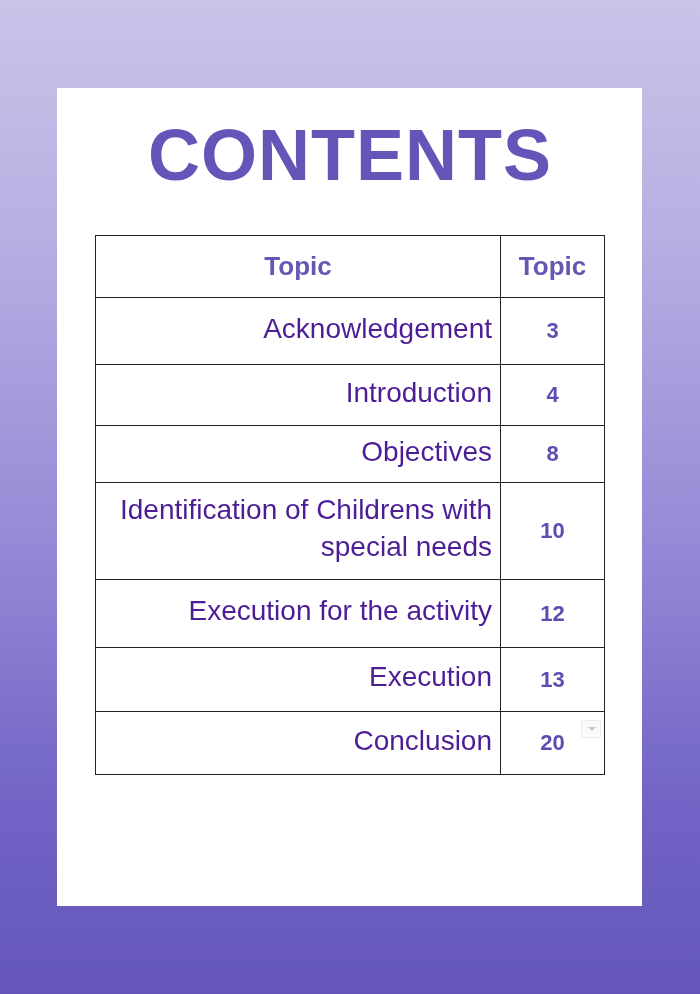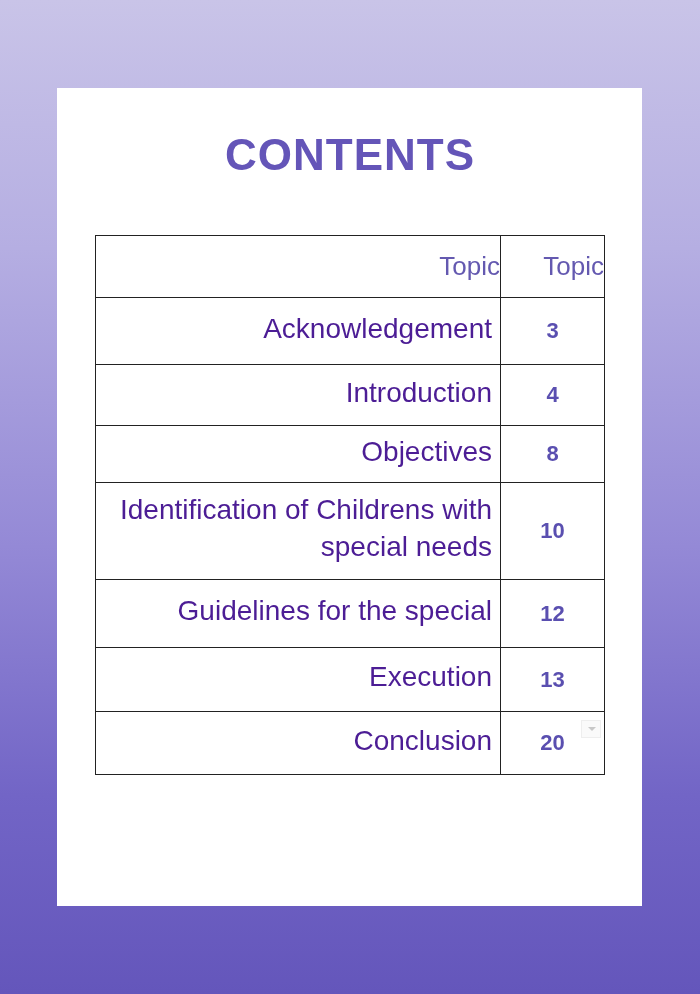--- a/index.html
+++ b/index.html
@@ -9,37 +9,37 @@
     position: relative;
     font-family: "Liberation Sans", "DejaVu Sans", sans-serif;
   }
   .card {
     position: absolute; left: 57px; top: 88px; width: 585px; height: 818px;
     background: #ffffff;
   }
   .title {
     position: absolute; left: 0; right: 0; top: 120px;
     text-align: center; color: #6455b8;
-    font-size: 44px; font-weight: bold; letter-spacing: 1px;
+    font-size: 72px; font-weight: bold; letter-spacing: 1px;
     line-height: 70px;
   }
   table.toc {
     position: absolute; left: 95px; top: 235px;
     width: 509px; border-collapse: collapse;
     table-layout: fixed;
   }
   table.toc td, table.toc th {
     border: 1.5px solid #222;
     padding: 0;
   }
   col.c1 { width: 405px; }
   col.c2 { width: 104px; }
   th {
-    font-weight: normal; color: #6459b0; font-size: 26px;
-    text-align: right; height: 61px;
+    font-weight: bold; color: #6459b0; font-size: 26px;
+    text-align: center; height: 61px;
   }
   td.topic {
     color: #4c1d95; font-size: 28px; text-align: right;
     padding: 0 8px 6px 7px !important; line-height: 37px;
   }
   td.page {
     color: #5a4fb0; font-size: 22px; font-weight: bold;
     text-align: center; position: relative;
   }
   .dd {
@@ -78,21 +78,21 @@
   </tr>
   <tr style="height:57px">
     <td class="topic">Objectives</td>
     <td class="page">8</td>
   </tr>
   <tr style="height:97px">
     <td class="topic">Identification of Childrens with special needs</td>
     <td class="page">10</td>
   </tr>
   <tr style="height:68px">
-    <td class="topic">Guidelines for the special</td>
+    <td class="topic">Execution for the activity</td>
     <td class="page">12</td>
   </tr>
   <tr style="height:64px">
     <td class="topic">Execution</td>
     <td class="page">13</td>
   </tr>
   <tr style="height:63px">
     <td class="topic">Conclusion</td>
     <td class="page">
       <span>20</span>

